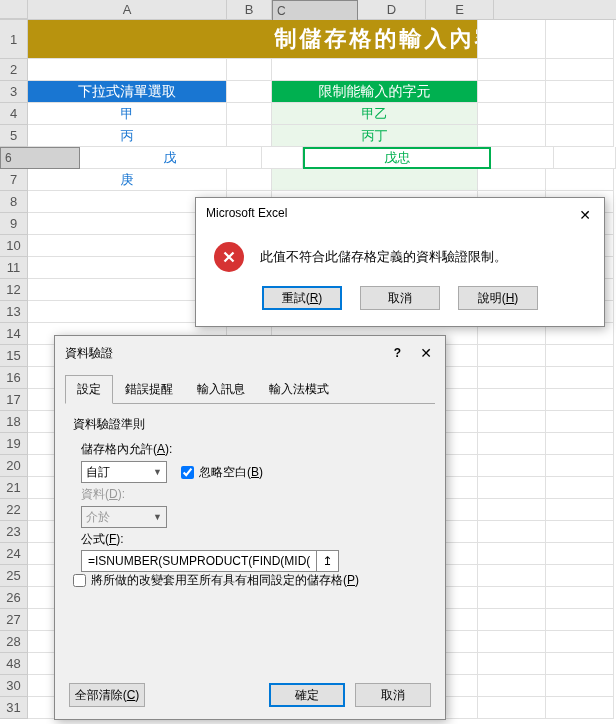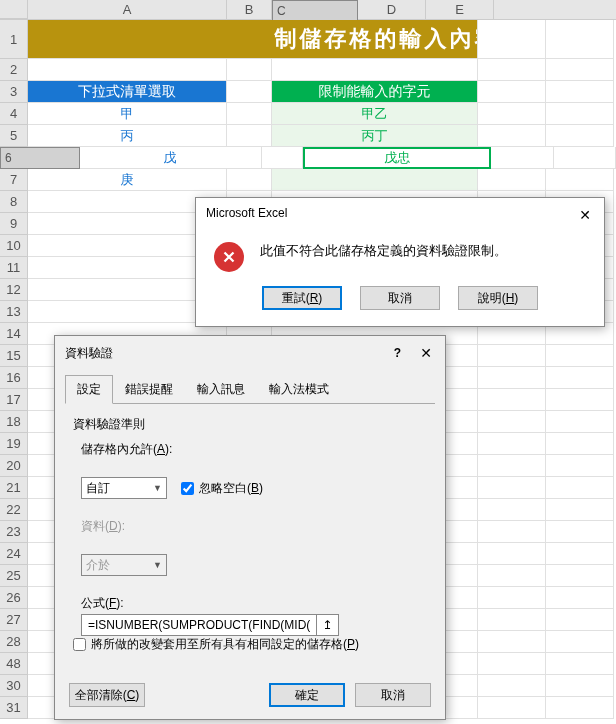--- a/index.html
+++ b/index.html
@@ -18,38 +18,38 @@
 .banner{background:#b8930e;color:#fff;font-size:22px;font-weight:bold;letter-spacing:3px}
 .hdr-blue{background:#1976d2;color:#fff;font-size:14px}
 .hdr-green{background:#00b050;color:#fff;font-size:14px}
 .blue-t{color:#1976d2}
 .green-t{color:#00b050}
 .green-cell{background:#eaf6ea}
 .active-cell{border:2px solid #00b050;background:#fff}
 
 .msgbox{position:absolute;left:195px;top:197px;width:410px;background:#fff;border:1px solid #888;box-shadow:2px 2px 10px rgba(0,0,0,.3)}
 .msg-title{display:flex;justify-content:space-between;align-items:flex-start;padding:8px 10px;font-size:12px}
-.msg-body{display:flex;padding:10px 18px 6px}
+.msg-body{display:flex;align-items:center;padding:10px 18px 6px}
 .err-icon{width:30px;height:30px;border-radius:50%;background:#d63333;display:flex;align-items:center;justify-content:center;margin-right:16px;flex-shrink:0}
 .err-icon svg{width:18px;height:18px}
 .msg-btns{display:flex;justify-content:center;gap:18px;padding:8px 0 16px}
 .msg-btn{width:80px;height:24px;border:1px solid #aaa;background:#e1e1e1;font-size:12px;cursor:pointer}
 .msg-btn.def{border:2px solid #0078d7;background:#e1e1e1}
 .close-x{width:18px;height:18px;display:flex;align-items:center;justify-content:center;cursor:pointer;font-size:14px}
 
 .dlg{position:absolute;left:54px;top:335px;width:392px;height:385px;background:#f0f0f0;border:1px solid #888;box-shadow:2px 2px 10px rgba(0,0,0,.3)}
 .dlg-title{display:flex;justify-content:space-between;align-items:center;padding:8px 10px;font-size:12px}
 .dlg-title-r{display:flex;gap:16px;align-items:center}
 .help-q{font-weight:bold;cursor:pointer}
 .tabs{display:flex;margin:4px 10px 0;border-bottom:1px solid #aaa}
 .tab{padding:5px 11px;font-size:12px;border:1px solid transparent;border-bottom:none;cursor:pointer;position:relative;top:1px}
 .tab.act{background:#f0f0f0;border-color:#aaa;border-bottom:1px solid #f0f0f0}
 .dlg-body{padding:8px 18px;font-size:12px}
 .section-lbl{margin:4px 0 8px}
-.field-row{display:flex;align-items:center;gap:14px;margin:19px 0}
+.field-row{display:flex;align-items:center;gap:14px;margin:3px 0}
 .lbl{font-size:12px}
 .lbl.dis{color:#999}
 .sel{width:86px;height:22px;border:1px solid #888;background:#fff;display:flex;align-items:center;justify-content:space-between;padding:0 4px;font-size:12px}
 .sel.dis{color:#999;background:#f0f0f0}
 .chev{font-size:9px;color:#555}
 .chk{display:flex;align-items:center;gap:5px}
 .chk input{width:13px;height:13px}
 .formula-box{display:flex;width:258px;height:22px;border:1px solid #888;background:#fff;margin-top:2px}
 .formula-box input{flex:1;border:none;padding:0 6px;font-size:12px;outline:none}
 .ref-btn{width:22px;border-left:1px solid #888;display:flex;align-items:center;justify-content:center;cursor:pointer;font-size:12px}

